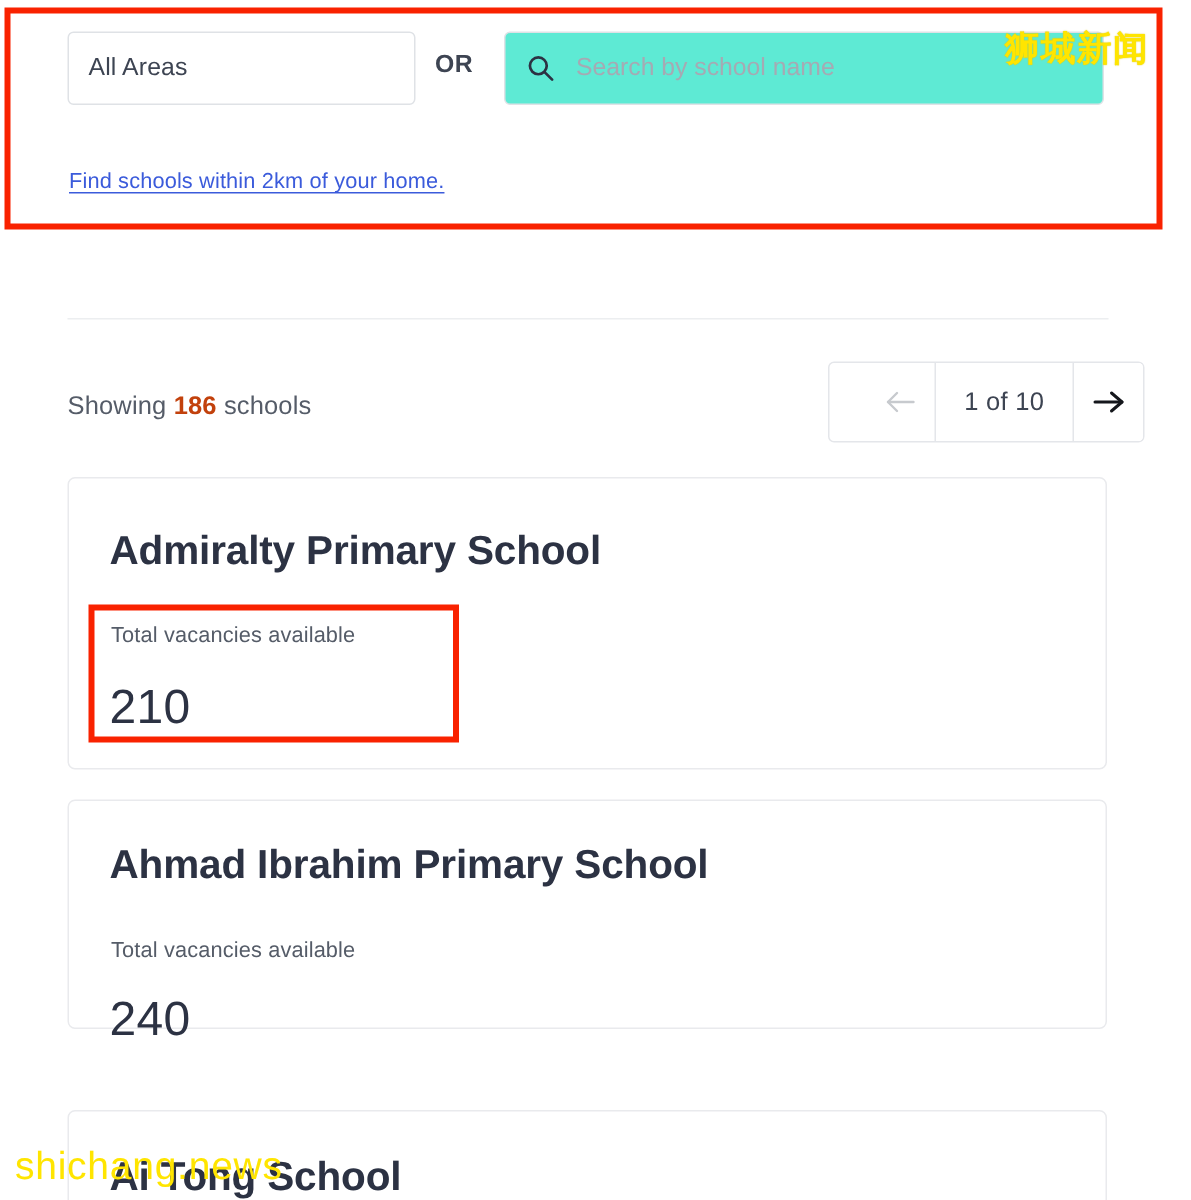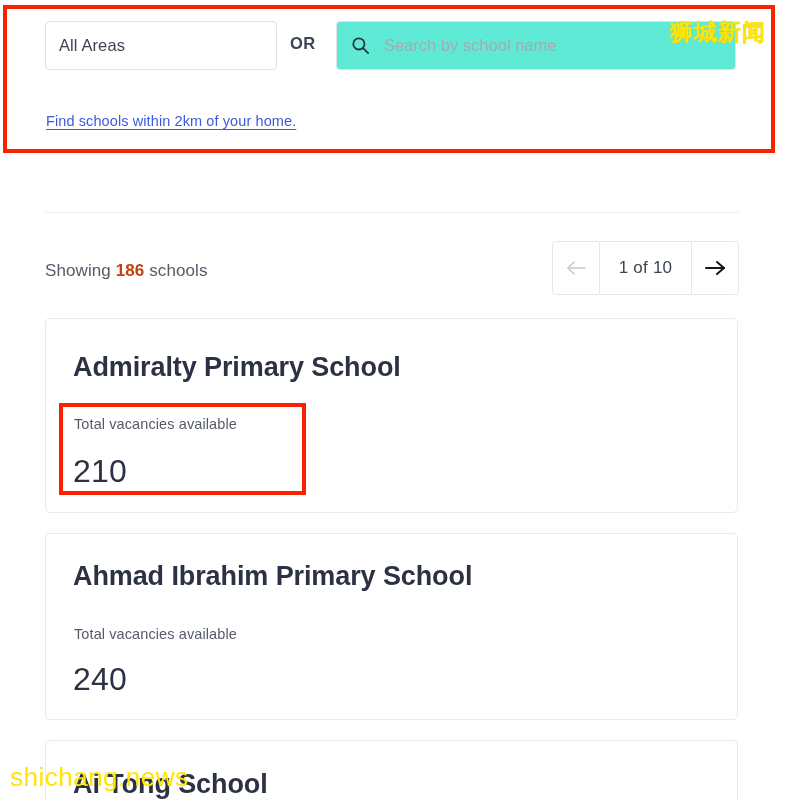--- a/index.html
+++ b/index.html
@@ -137,20 +137,21 @@
 
   .pager {
     position: absolute;
     left: 552px; top: 241px;
     height: 54px;
     display: flex;
     border: 1px solid #e4e6ea;
     border-radius: 4px;
     background: #ffffff;
     overflow: hidden;
+    padding-left: 24px;
   }
   .pager-btn {
     width: 47px;
     display: flex;
     align-items: center;
     justify-content: center;
     cursor: pointer;
     background: #ffffff;
   }
   .pager-btn.prev { border-right: 1px solid #e4e6ea; }
@@ -168,21 +169,21 @@
   
   .card {
     position: absolute;
     left: 45px;
     width: 693px;
     border: 1px solid #e9eaed;
     border-radius: 5px;
     background: #ffffff;
   }
   #card-0 { top: 318px; height: 195px; }
-  #card-1 { top: 533px; height: 187px; }
+  #card-1 { top: 533px; height: 153px; }
   #card-2 { top: 740px; height: 120px; }
 
   .card-title {
     position: absolute;
     left: 27px;
     top: 33px;
     font-size: 27px;
     font-weight: 700;
     color: #2c3243;
     letter-spacing: -.1px;

